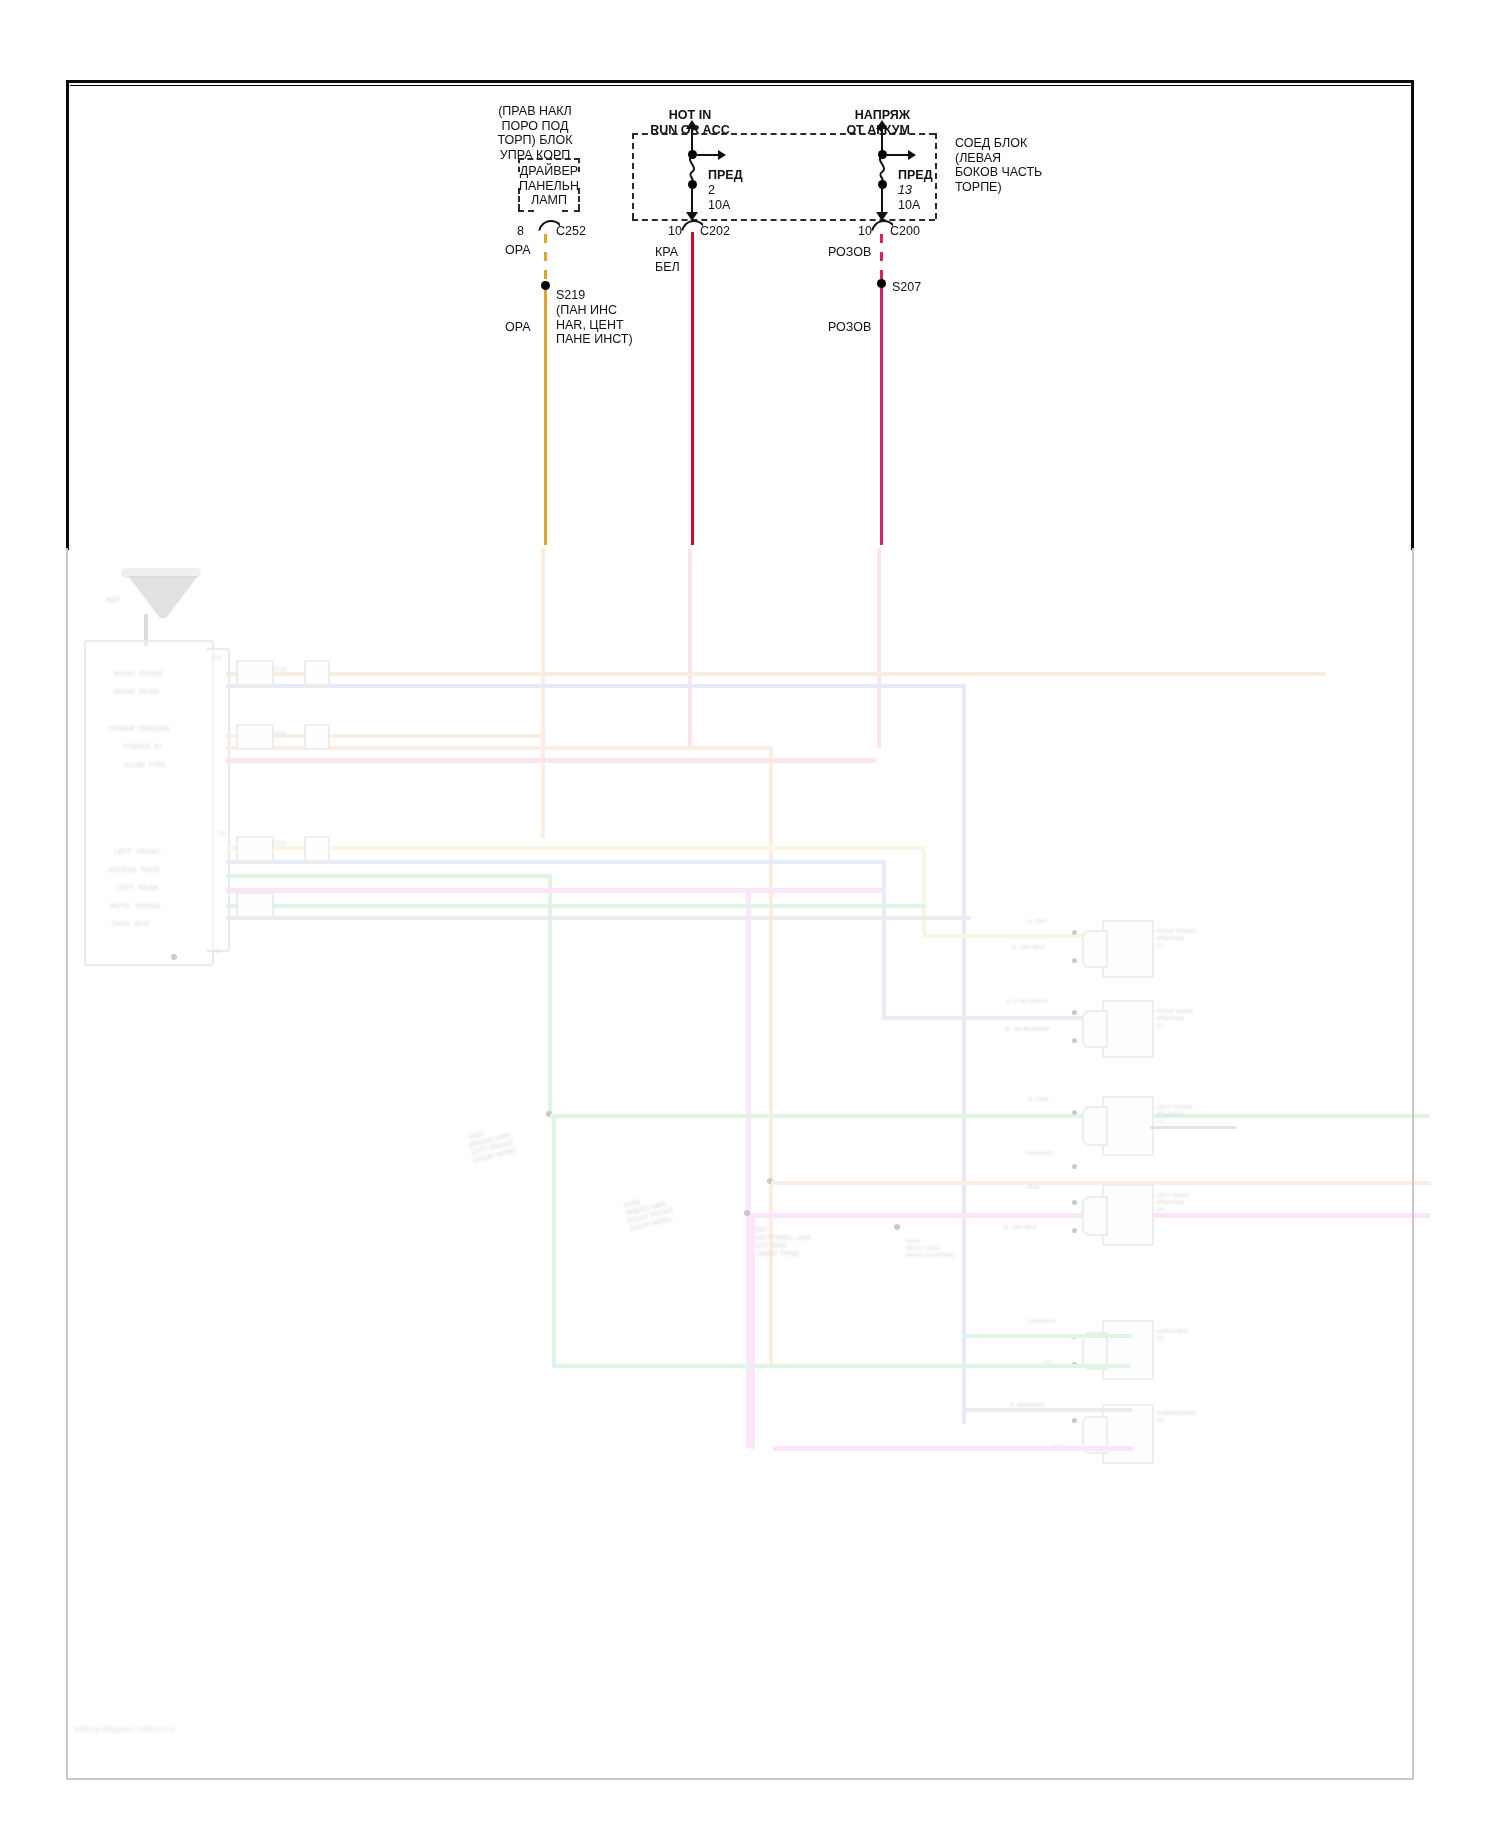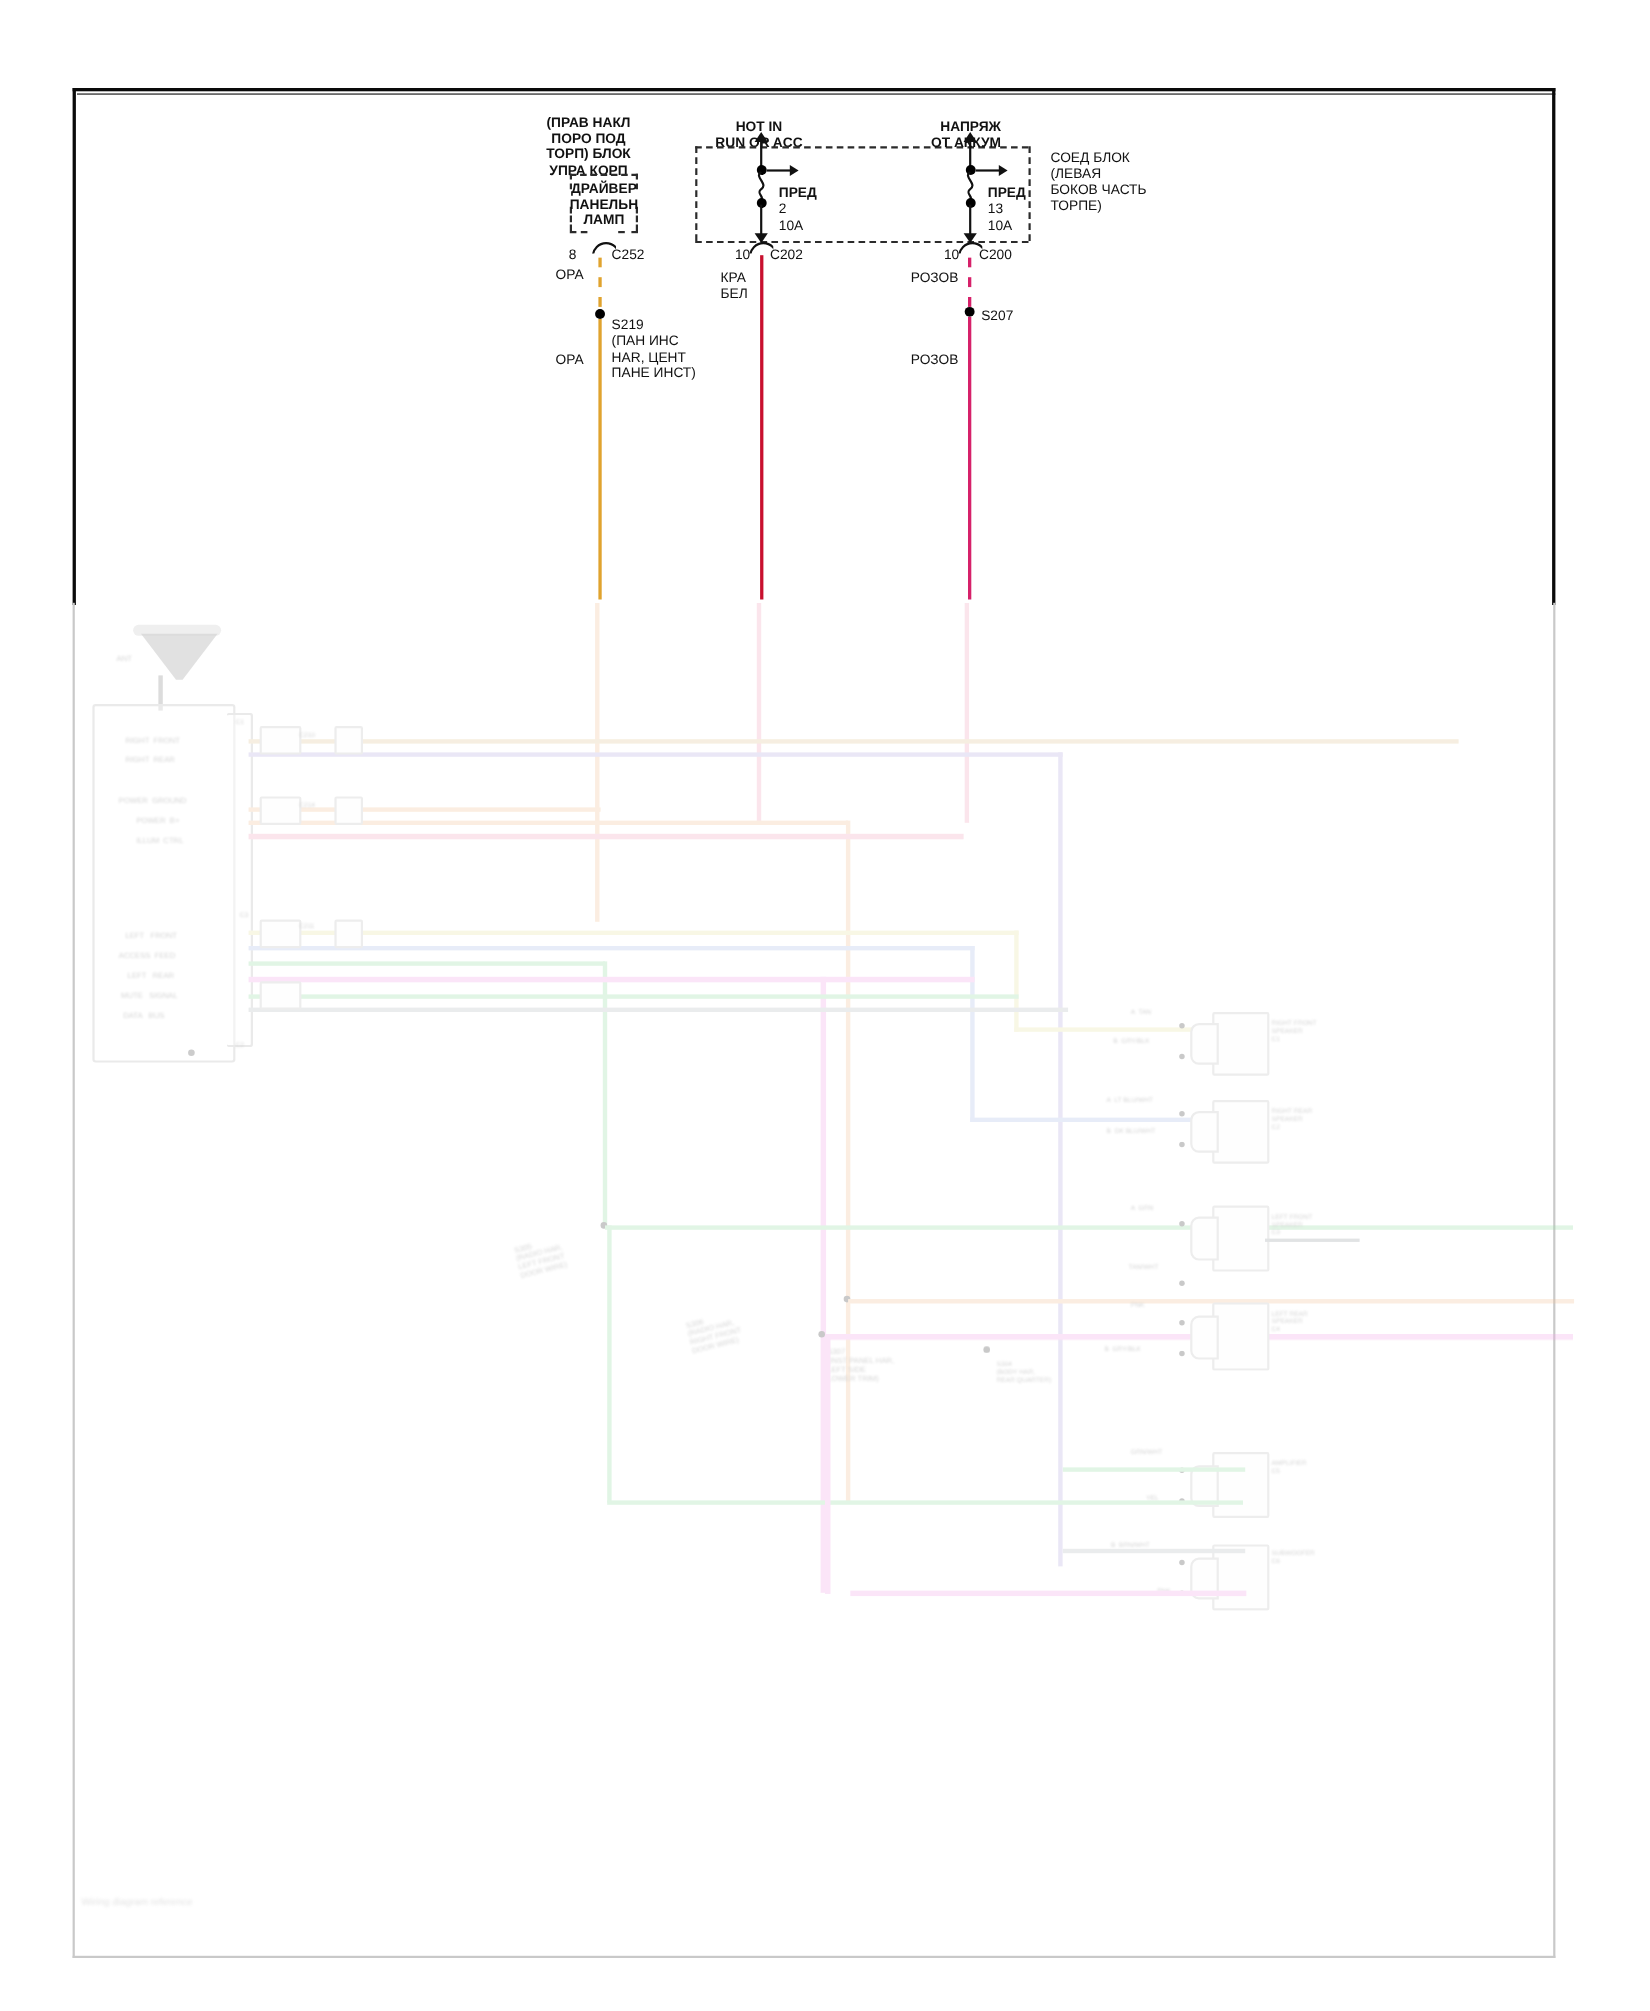--- a/index.html
+++ b/index.html
@@ -11,21 +11,21 @@
       border-left:3px solid #0a0a0a;border-right:3px solid #0a0a0a;border-top:3px solid #0a0a0a;
       box-sizing:border-box;}
   #frame-top:after{content:"";position:absolute;left:1px;top:2px;width:1344px;height:1px;background:#0a0a0a;}
 
   #frame-bottom{position:absolute;left:66px;top:548px;width:1348px;height:1232px;
       border-left:2px solid #c9c9c9;border-right:2px solid #c9c9c9;border-bottom:2px solid #c9c9c9;
       box-sizing:border-box;}
 
   
   .lbl{position:absolute;font-size:12.5px;line-height:14.5px;color:#111;white-space:pre;}
-  .lbl.c{text-align:center;font-weight:bold;}
+  .lbl.c{text-align:center;}
   .lbl.r{text-align:right;}
   .lbl.bold{font-weight:bold;}
   .dash-h{position:absolute;height:0;border-top:2px dashed #2b2b2b;}
   .dash-v{position:absolute;width:0;border-left:2px dashed #2b2b2b;}
 
   
   .w{position:absolute;}
   .wv{width:2px;}            
   .wh{height:2px;}           
   .dot{position:absolute;width:9px;height:9px;border-radius:50%;background:#000;}
@@ -143,21 +143,21 @@
 <div class="w wv" style="left:881px;top:128px;height:26px;background:#111;"></div>
 <div class="dot" style="left:878px;top:150px;"></div>
 <div class="w wh" style="left:887px;top:154px;width:22px;background:#111;"></div>
 <div class="arr-rt" style="left:908px;top:150px;"></div>
 
 <svg style="position:absolute;left:873px;top:156px;" width="20" height="26">
   <path d="M9 0 C 2 5, 16 11, 9 16 C 4 20, 12 22, 9 26" stroke="#111" stroke-width="2" fill="none"></path>
 </svg>
 <div class="dot" style="left:878px;top:180px;"></div>
 <div class="lbl bold" style="left:898px;top:168px;">ПРЕД</div>
-<div class="lbl" style="left:898px;top:183px;">13</div>
+<div class="lbl" style="left:898px;top:183px;font-style:italic;">13</div>
 <div class="lbl" style="left:898px;top:198px;">10A</div>
 
 <div class="w wv" style="left:881px;top:186px;height:30px;background:#111;"></div>
 <div class="arr-dn" style="left:876px;top:212px;"></div>
 
 <div class="lbl r" style="left:836px;top:224px;width:36px;">10</div>
 <div class="yglyph" style="left:871px;top:220px;"></div>
 <div class="lbl" style="left:890px;top:224px;">C200</div>
 <div class="lbl" style="left:828px;top:245px;">РОЗОВ</div>
 

